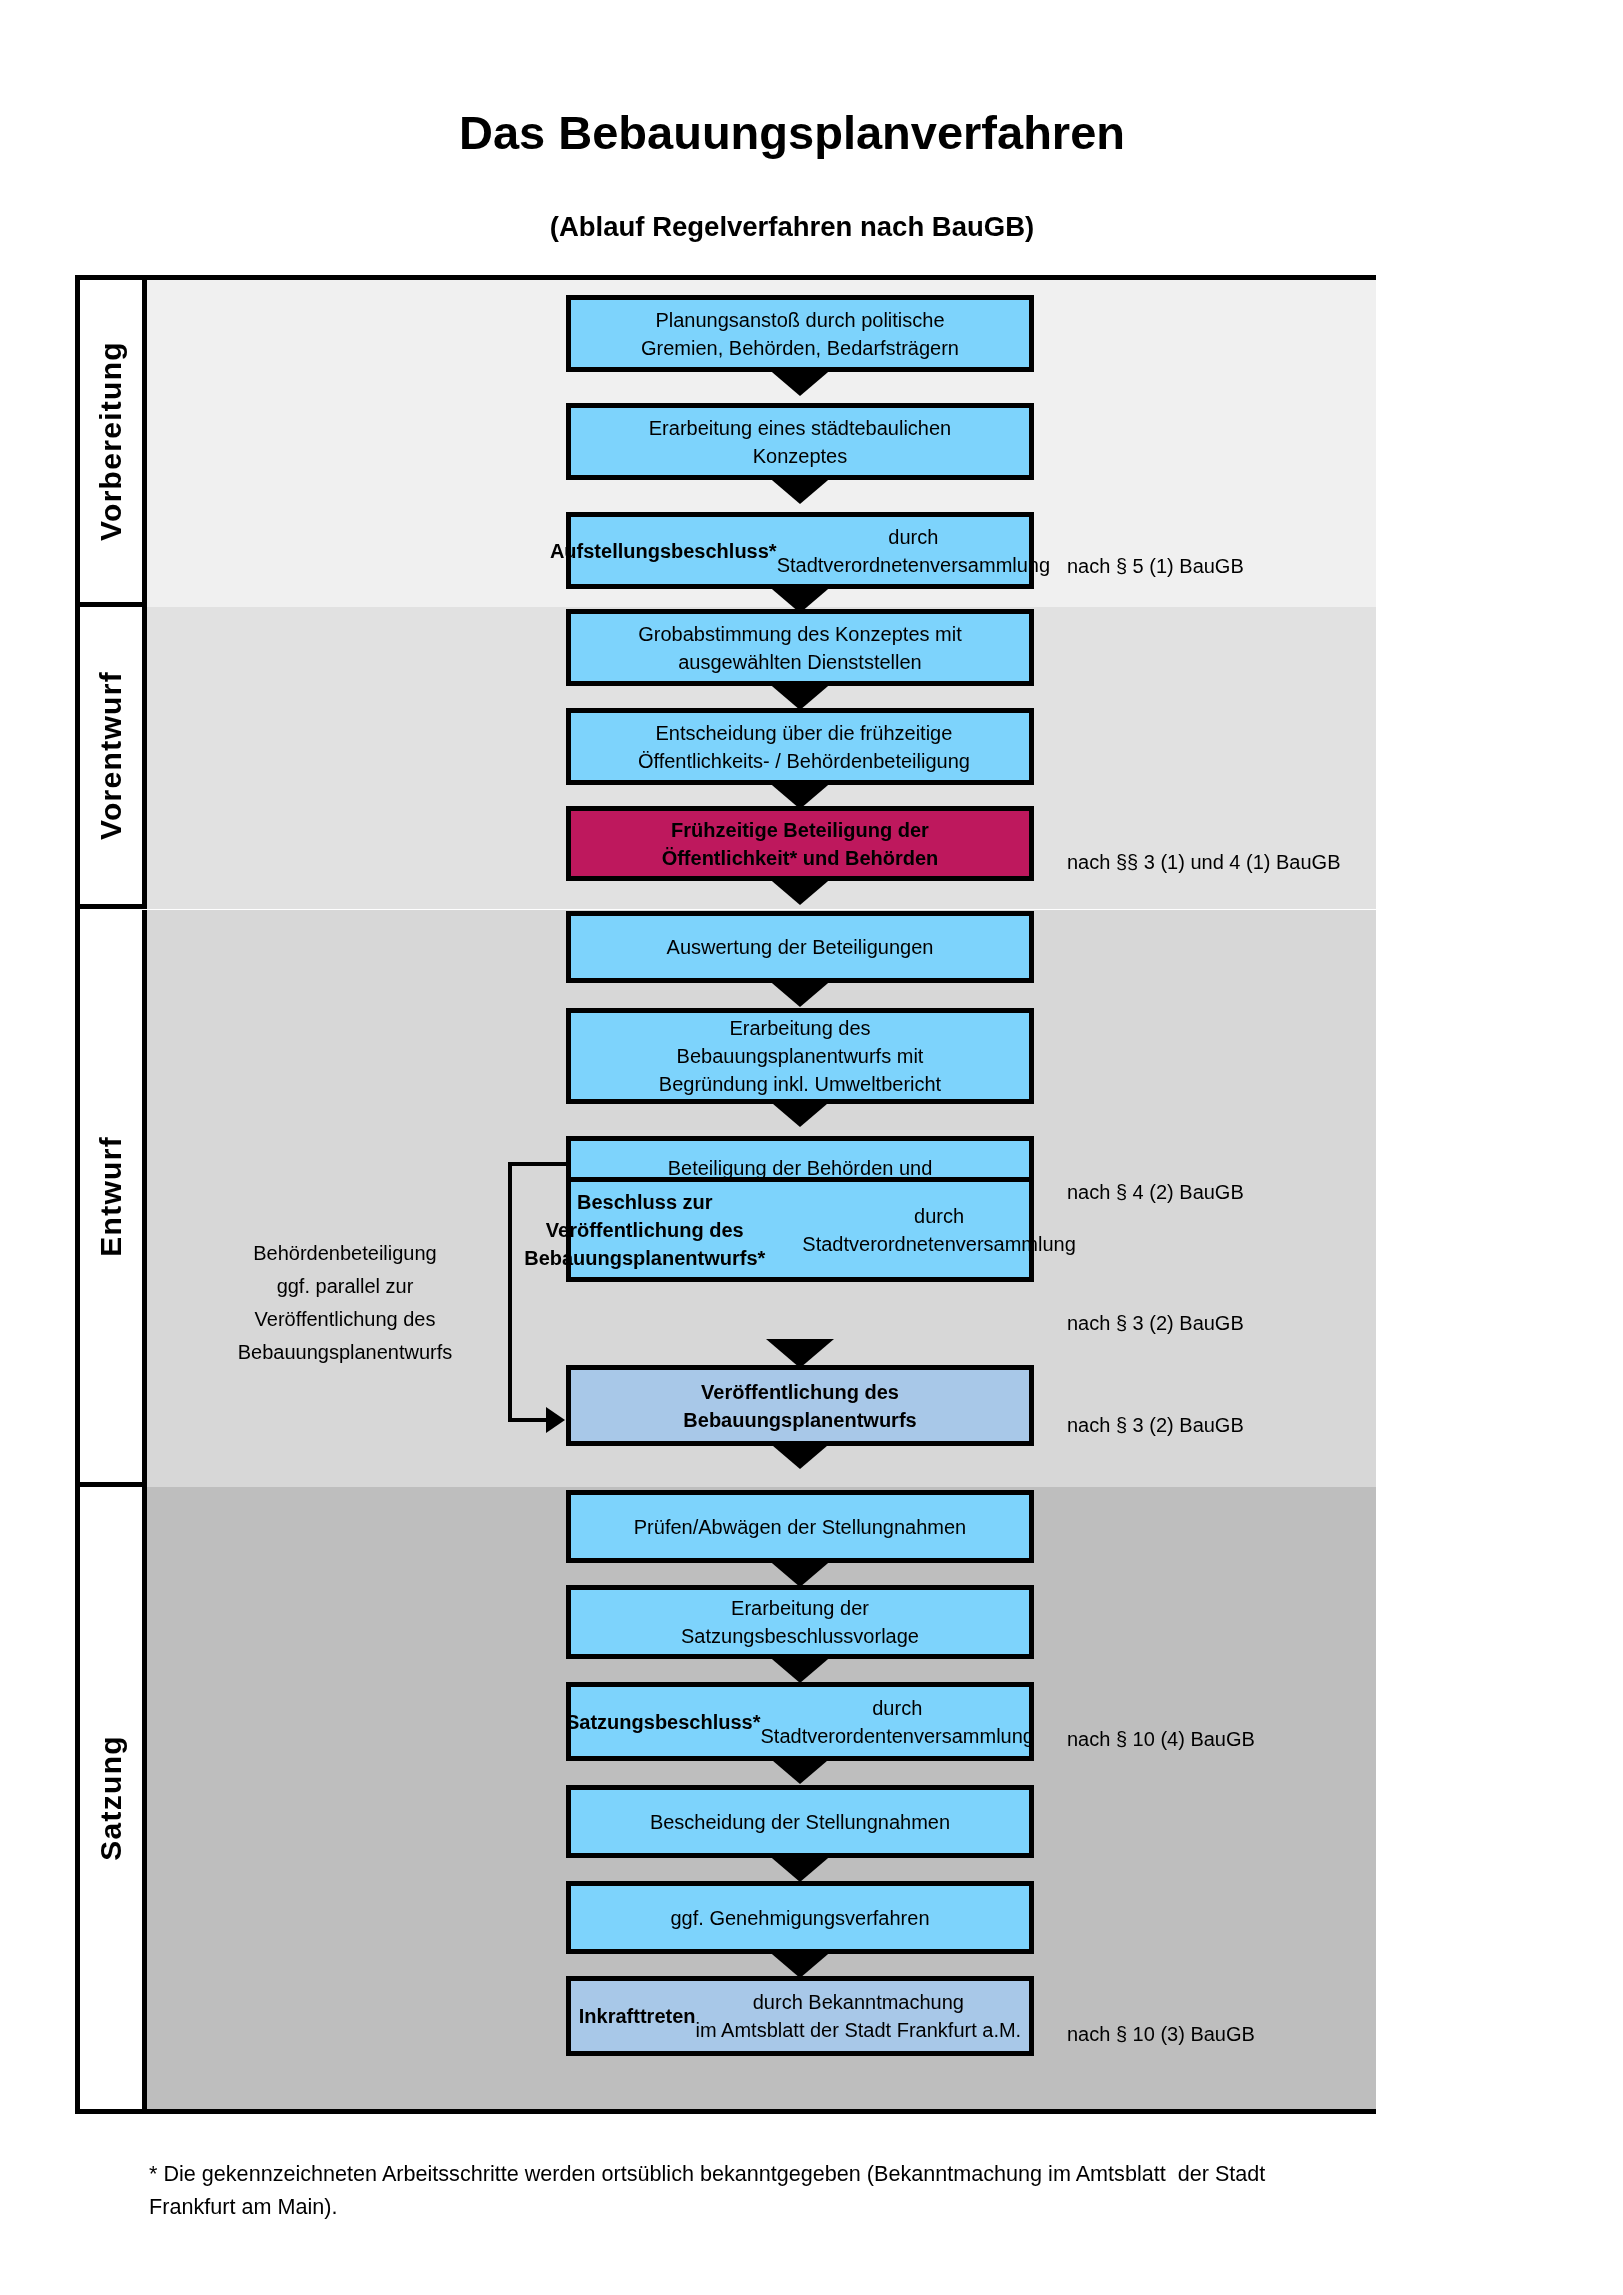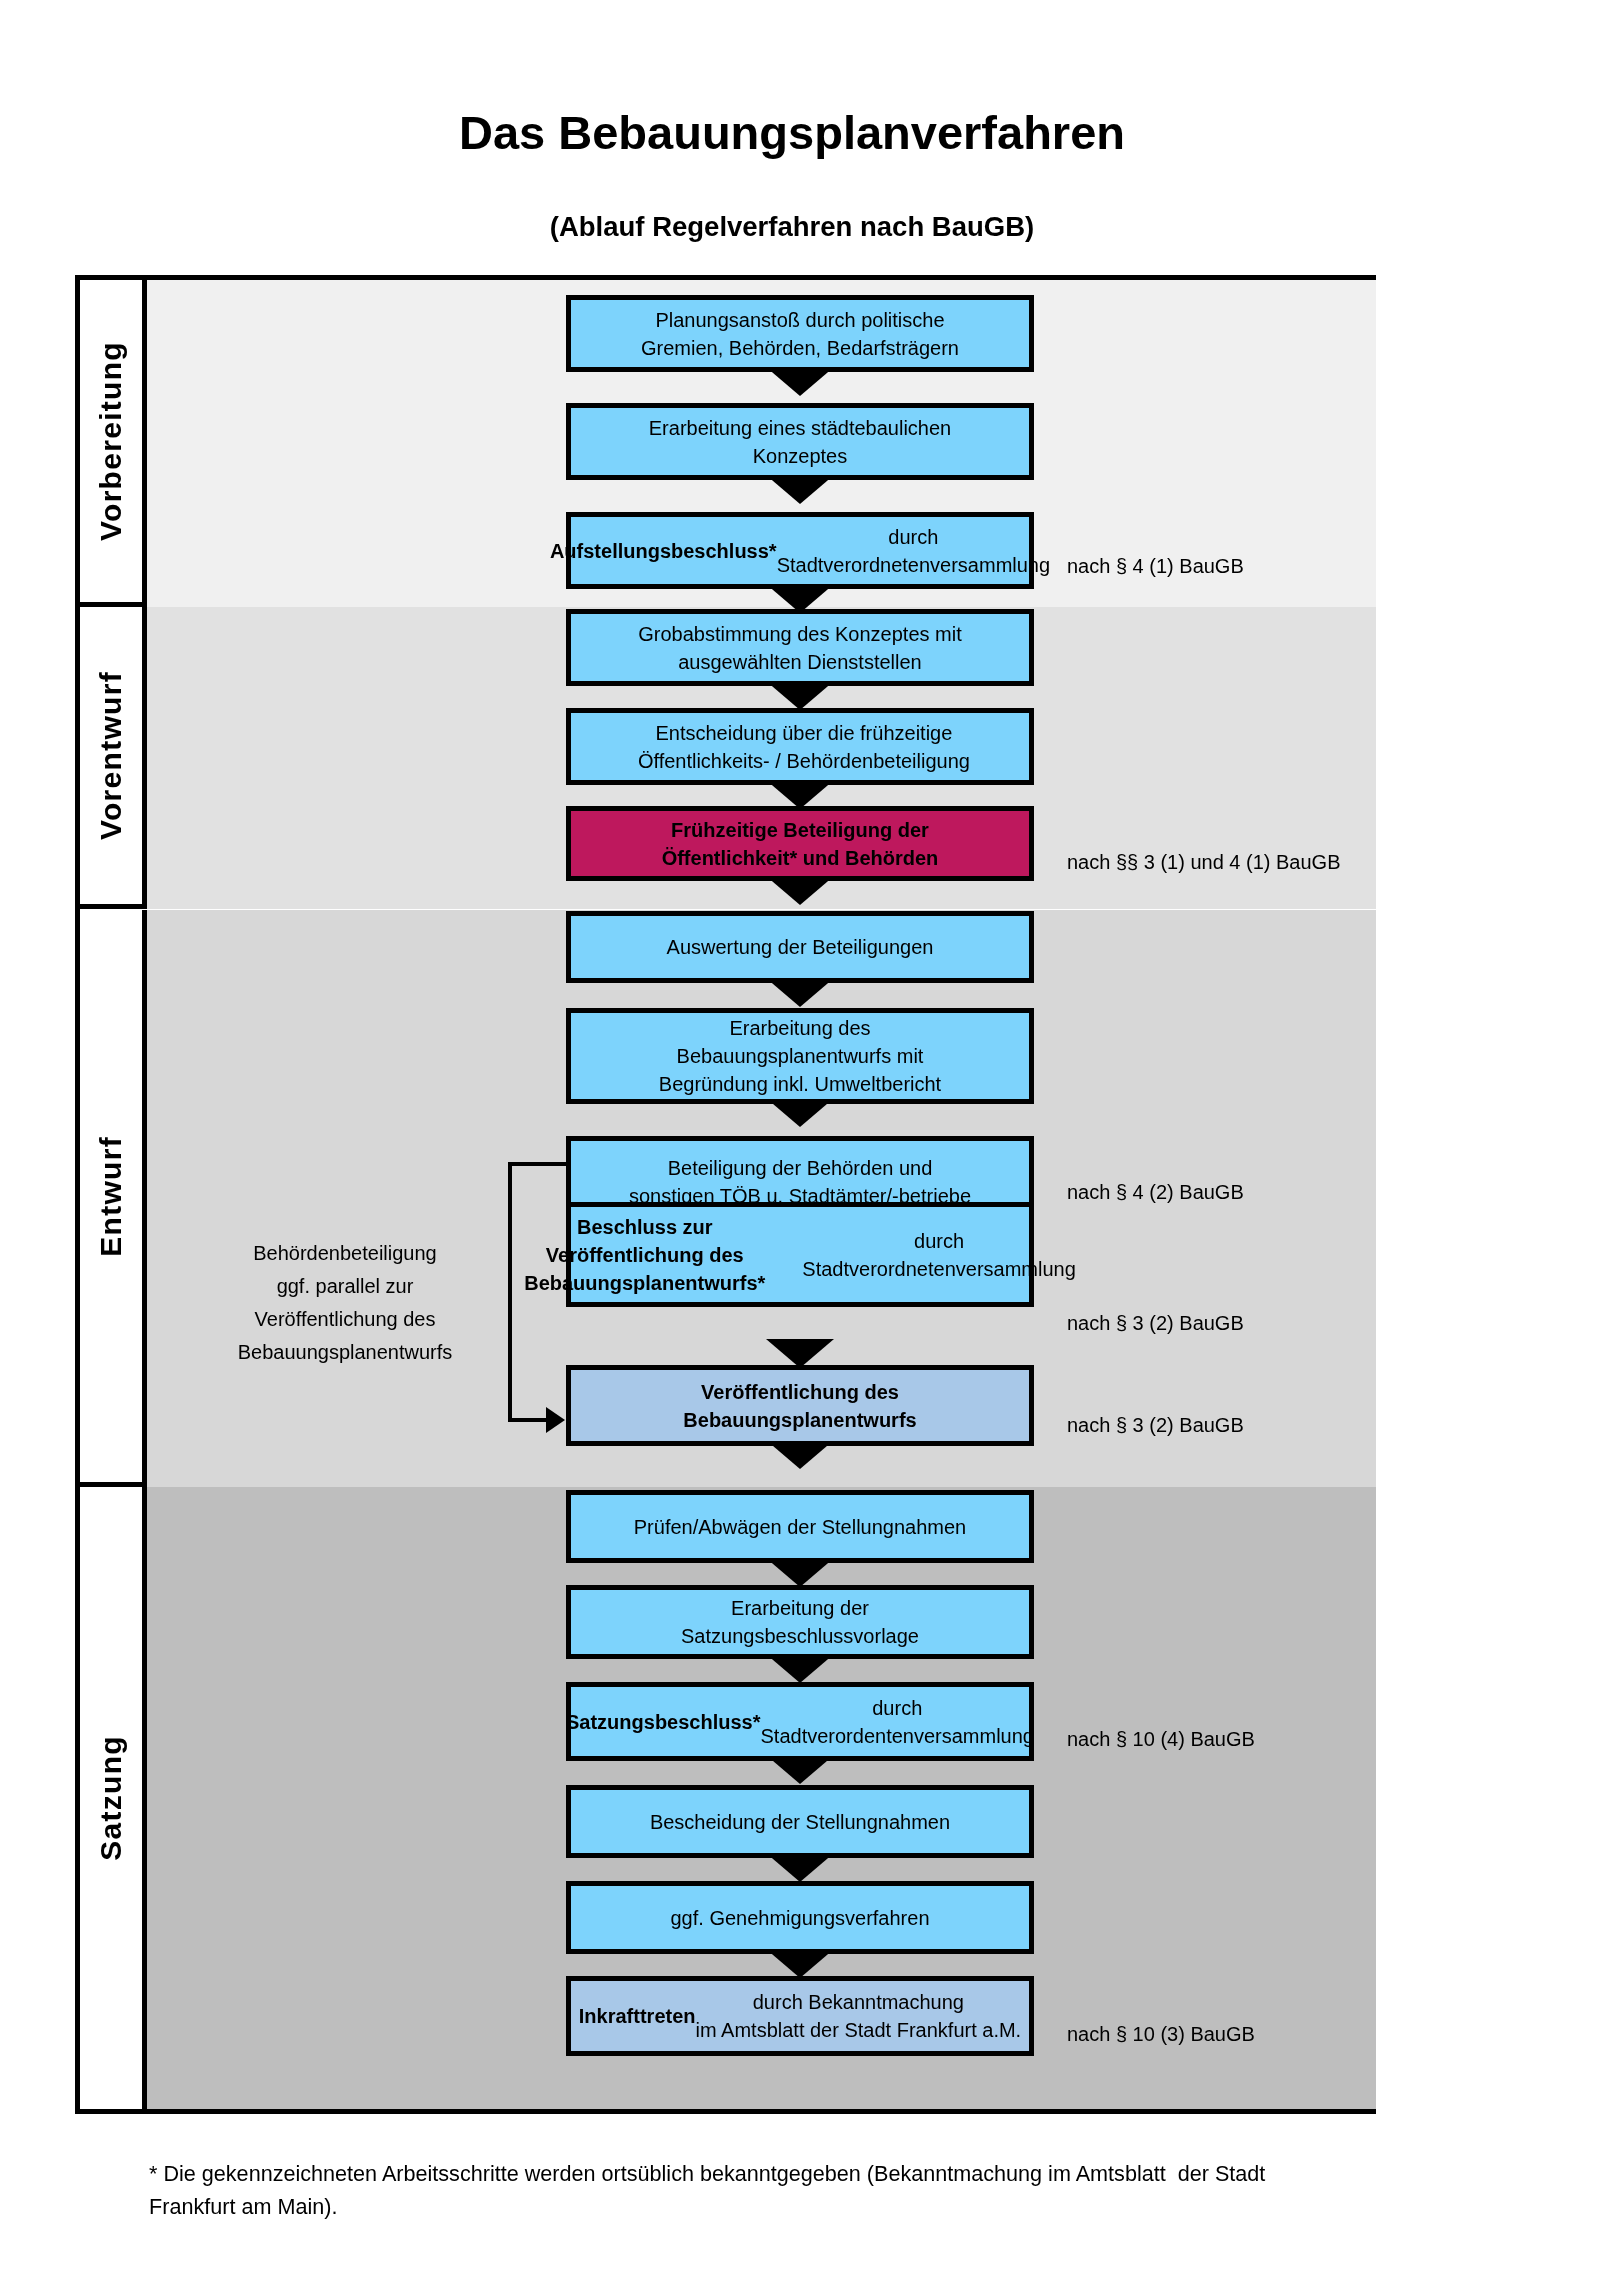--- a/index.html
+++ b/index.html
@@ -51,21 +51,21 @@
   }
   .b1 { top:295px;  height:77px; }
   .b2 { top:403px;  height:77px; }
   .b3 { top:512px;  height:77px; }
   .b4 { top:609px;  height:77px; }
   .b5 { top:708px; height:77px;padding-left:13px; }
   .b6 { top:806px; height:75px; }
   .b7 { top:911px; height:72px; }
   .b8 { top:1008px; height:96px; }
   .b9 { top:1123px; height:92px;margin-top:13px; }
-  .b10{ top:1202px; height:105px;gap:37px; }
+  .b10{ top:1177px; height:105px;gap:37px; }
   .b11{ top:1365px; height:81px; }
   .b12{ top:1490px; height:73px; }
   .b13{ top:1585px; height:74px; }
   .b14{ top:1682px; height:79px; }
   .b15{ top:1785px; height:73px; }
   .b16{ top:1881px; height:73px; }
   .b17{ top:1976px; height:80px; }
   .arrow-down{
     position:absolute; left:766px; width:0; height:0; z-index:2;
     border-left:34px solid transparent; border-right:34px solid transparent;
@@ -172,21 +172,21 @@
   <div class="box b14"><span style="font-weight: bold;">Satzungsbeschluss*</span><span> durch
 Stadtverordentenversammlung</span></div>
   <div class="arrow-down a14"></div>
   <div class="box b15"><span>Bescheidung der Stellungnahmen</span></div>
   <div class="arrow-down a15"></div>
   <div class="box b16"><span>ggf. Genehmigungsverfahren</span></div>
   <div class="arrow-down a16"></div>
   <div class="box b17" style="background: rgb(168, 200, 232);"><span style="font-weight: bold;">Inkrafttreten</span><span> durch Bekanntmachung
 im Amtsblatt der Stadt Frankfurt a.M.</span></div>
 
-  <div class="lawref r1">nach § 4 (1) BauGB</div>
+  <div class="lawref r1">nach § 5 (1) BauGB</div>
   <div class="lawref r2">nach §§ 3 (1) und 4 (1) BauGB</div>
   <div class="lawref r3">nach § 4 (2) BauGB</div>
   <div class="lawref r4">nach § 3 (2) BauGB</div>
   <div class="lawref r5">nach § 3 (2) BauGB</div>
   <div class="lawref r6">nach § 10 (4) BauGB</div>
   <div class="lawref r7">nach § 10 (3) BauGB</div>
 
   <div class="side-note">Behördenbeteiligung
 ggf. parallel zur
 Veröffentlichung des

